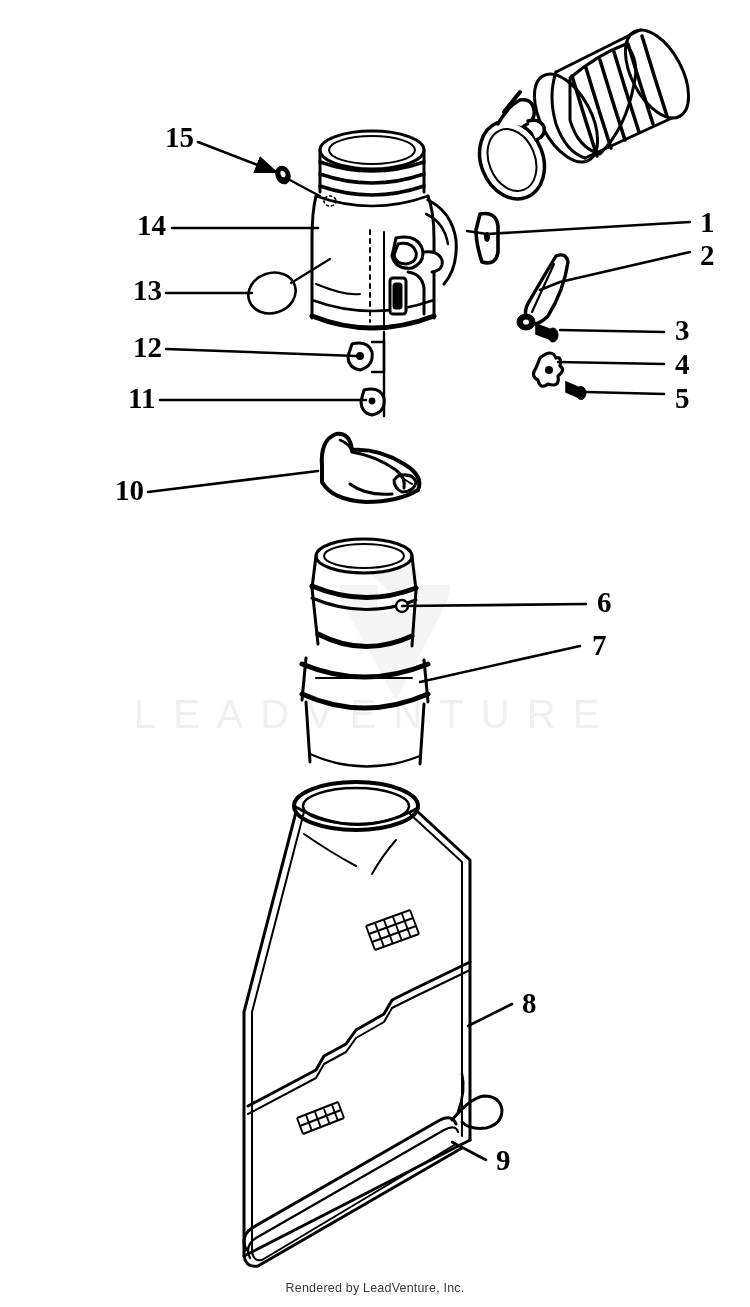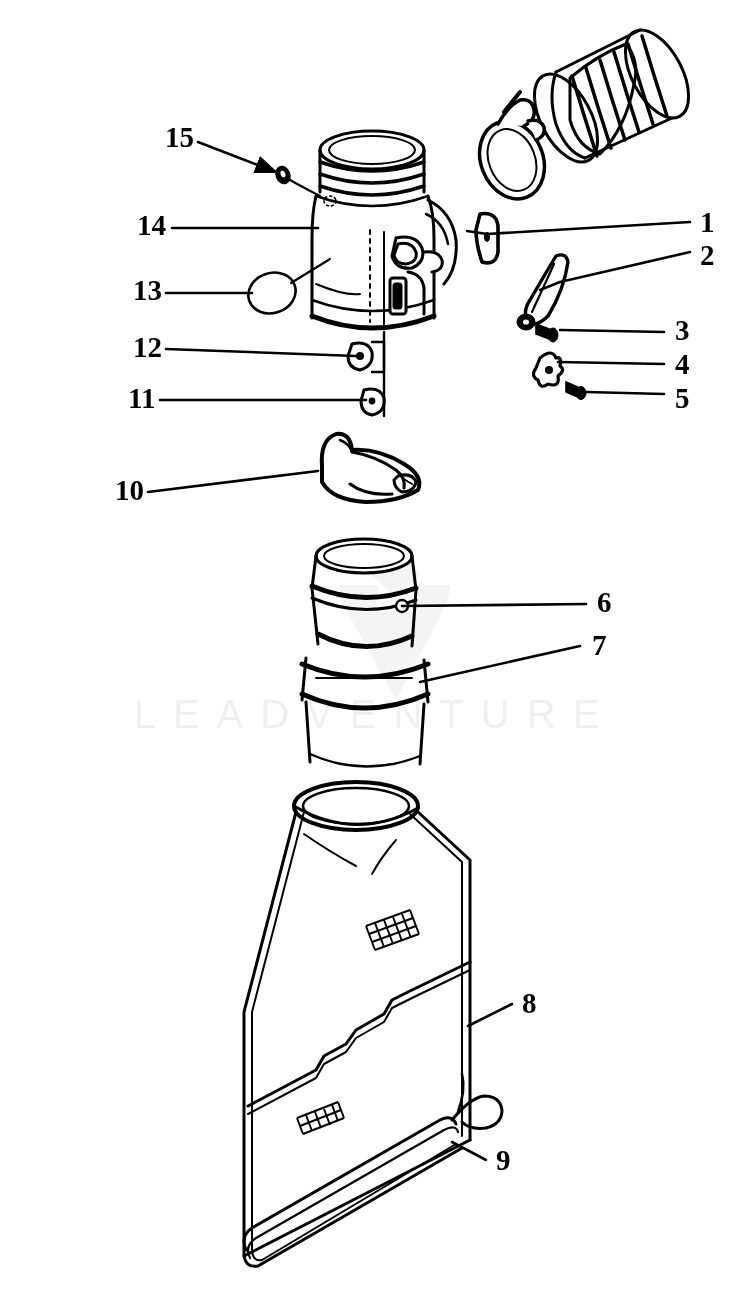--- a/index.html
+++ b/index.html
@@ -369,14 +369,15 @@
           <text class="callout-num" x="137" y="235" text-anchor="start">14</text>
         </g>
         <g>
           <path d="M 198 142 L 276 172" class="lead-line" stroke-width="2.6" marker-end="url(#arrowhead)"></path>
           <text class="callout-num" x="165" y="147" text-anchor="start">15</text>
         </g>
       </g>
 
   </svg>
 
+  <div id="footer-note">Rendered by LeadVenture, Inc.</div>
 
 </div>
 
 </body></html>

